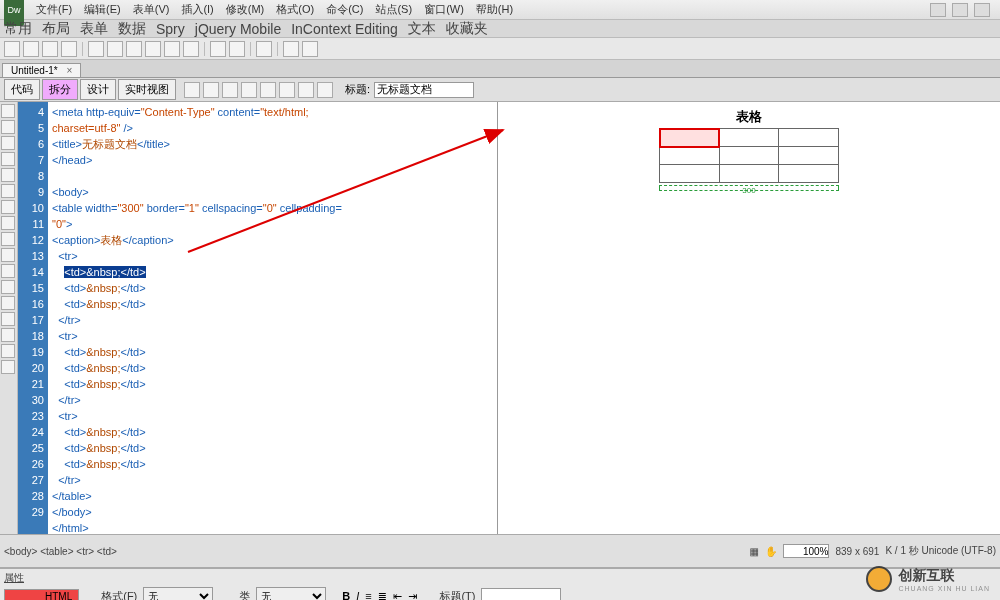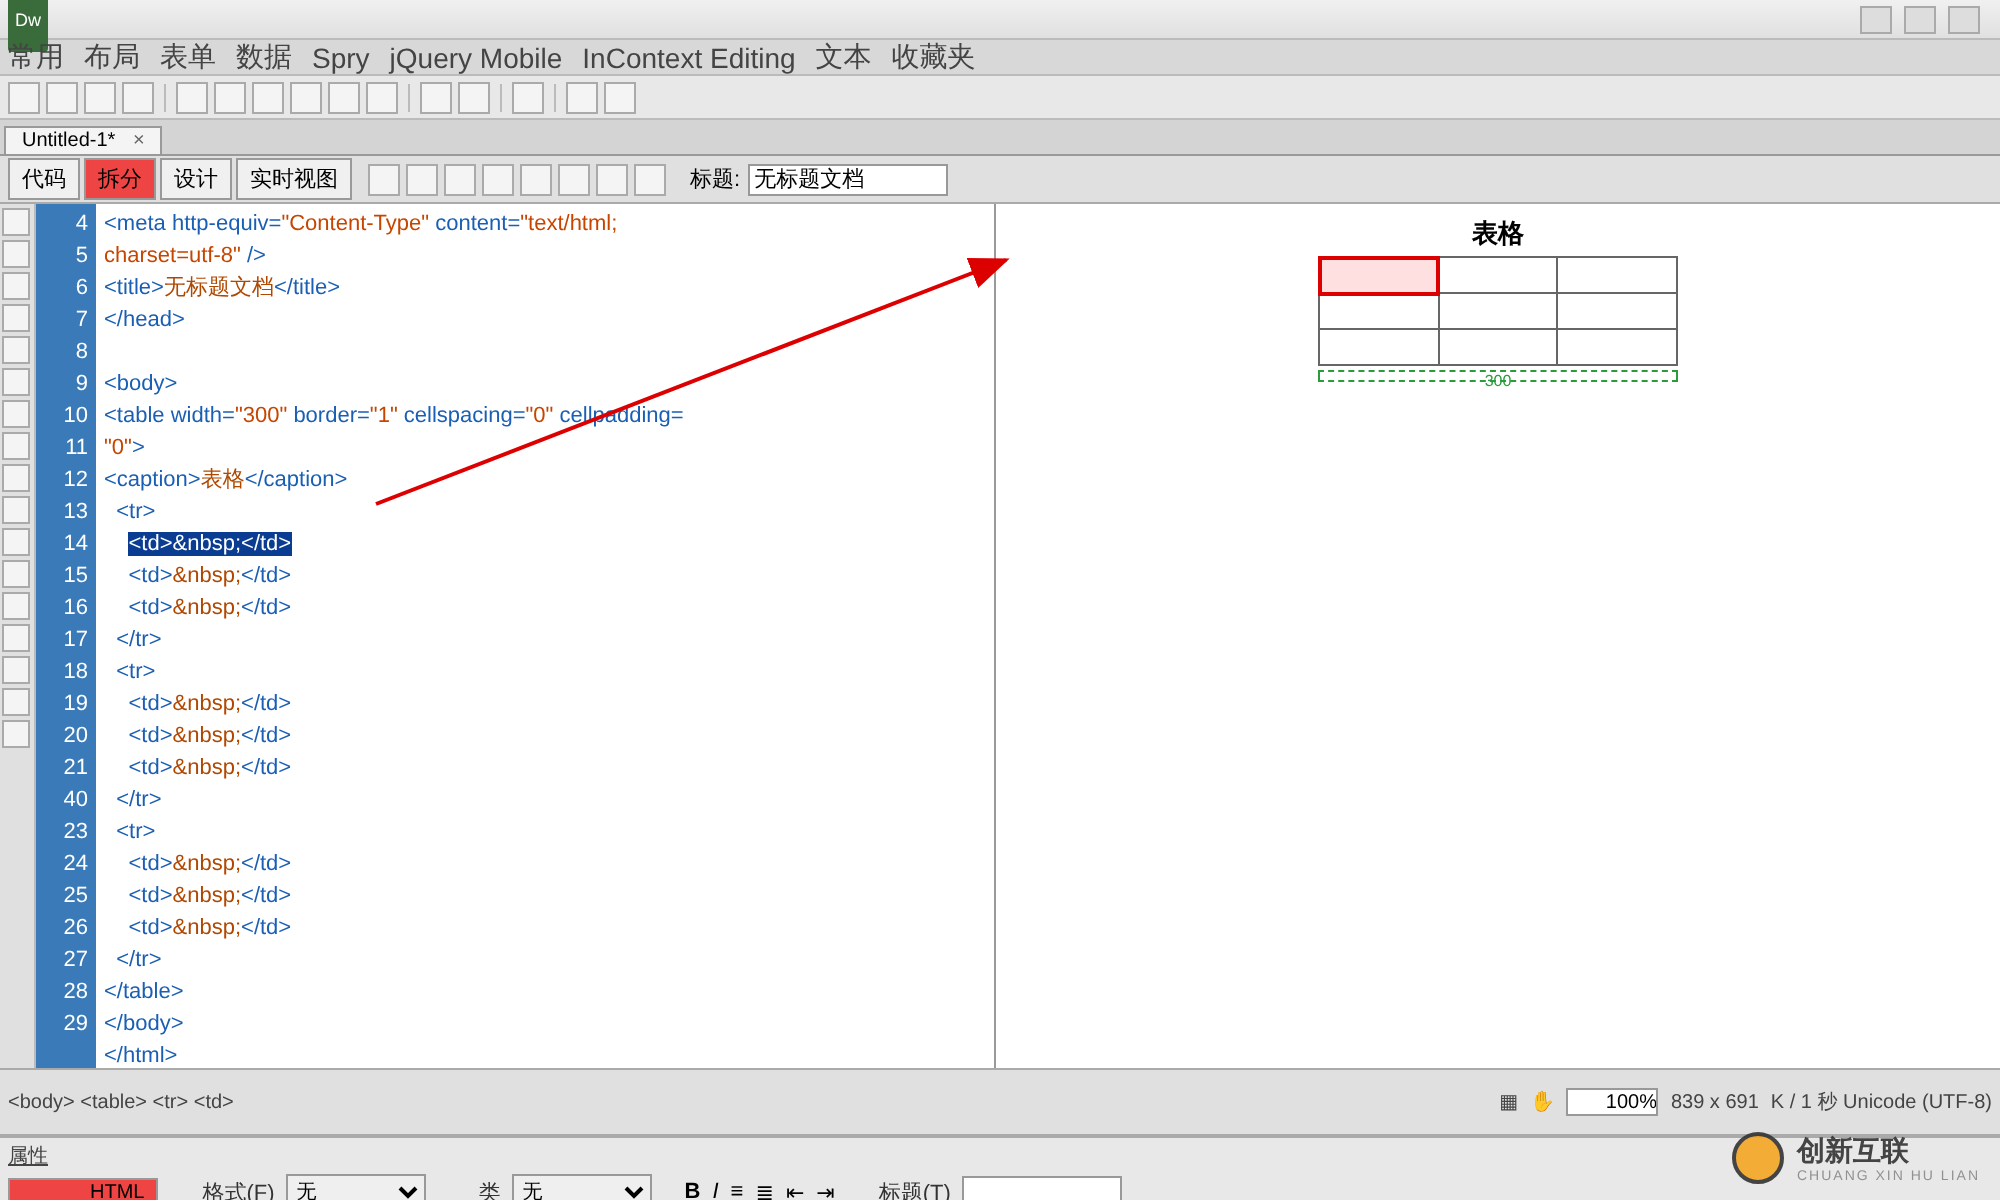--- a/index.html
+++ b/index.html
@@ -16,21 +16,21 @@
 .toolbar { height: 22px; background: #e8e8e8; border-bottom: 1px solid #bbb; display: flex; align-items: center; padding: 0 4px; gap: 3px; }
 .toolbar .tbtn { width: 16px; height: 16px; border: 1px solid #aaa; background: #f4f4f4; }
 .toolbar .sep { width: 1px; height: 14px; background: #bbb; margin: 0 2px; }
 
 .tabbar { height: 18px; background: #d4d4d4; display: flex; align-items: flex-end; padding-left: 2px; border-bottom: 1px solid #999; }
 .tabbar .tab { background: #f4f4f4; border: 1px solid #999; border-bottom: none; padding: 1px 8px; font-size: 10px; position: relative; }
 .tabbar .tab .close { margin-left: 6px; color: #666; }
 
 .viewbar { height: 24px; background: #e0e0e0; border-bottom: 1px solid #aaa; display: flex; align-items: center; padding: 0 4px; gap: 2px; font-size: 11px; }
 .viewbar .vbtn { padding: 2px 6px; border: 1px solid #999; background: #f0f0f0; }
-.viewbar .vbtn.active { background: #ef4444; }
+.viewbar .vbtn.active { background: #f0abfc; }
 .viewbar .icon-row { display: flex; gap: 3px; margin-left: 6px; }
 .viewbar .icon-row span { width: 16px; height: 16px; border: 1px solid #aaa; background: #f4f4f4; }
 .viewbar .title-field { margin-left: 10px; display: flex; align-items: center; gap: 4px; }
 .viewbar .title-field input { width: 100px; height: 16px; border: 1px solid #999; font-size: 11px; padding: 0 2px; }
 
 .workspace { display: flex; height: 432px; }
 .left-tools { width: 18px; background: #e0e0e0; border-right: 1px solid #bbb; display: flex; flex-direction: column; gap: 2px; padding: 2px 1px; }
 .left-tools span { width: 14px; height: 14px; border: 1px solid #aaa; background: #f4f4f4; }
 
 .code-area { flex: 0 0 480px; display: flex; background: #fff; border-right: 1px solid #999; position: relative; }
@@ -72,20 +72,32 @@
 .watermark { position: absolute; right: 10px; bottom: 8px; display: flex; align-items: center; gap: 6px; opacity: .9; }
 .watermark .badge { width: 26px; height: 26px; border-radius: 50%; background: #f5a623; border: 2px solid #333; position: relative; }
 .watermark .txtbox { font-size: 14px; font-weight: bold; color: #333; }
 .watermark .sub { font-size: 7px; color: #888; letter-spacing: 1px; }
 </style>
 </head>
 <body>
 
 <div class="menubar">
   <div class="logo">Dw</div>
+  <div id="menu-items" style="display: flex;">
+      <span class="item">文件(F)</span>
+      <span class="item">编辑(E)</span>
+      <span class="item">表单(V)</span>
+      <span class="item">插入(I)</span>
+      <span class="item">修改(M)</span>
+      <span class="item">格式(O)</span>
+      <span class="item">命令(C)</span>
+      <span class="item">站点(S)</span>
+      <span class="item">窗口(W)</span>
+      <span class="item">帮助(H)</span>
+    </div>
   <div class="right-tools">
     <span></span>
     <span></span>
     <span></span>
   </div>
 </div>
 
 <div class="panelbar" id="panelbar">
     <span>常用</span>
     <span>布局</span>
@@ -184,21 +196,21 @@
         <div class="ln">12</div>
         <div class="ln">13</div>
         <div class="ln">14</div>
         <div class="ln">15</div>
         <div class="ln">16</div>
         <div class="ln">17</div>
         <div class="ln">18</div>
         <div class="ln">19</div>
         <div class="ln">20</div>
         <div class="ln">21</div>
-        <div class="ln">40</div>
+        <div class="ln">30</div>
         <div class="ln">23</div>
         <div class="ln">24</div>
         <div class="ln">25</div>
         <div class="ln">26</div>
         <div class="ln">27</div>
         <div class="ln">28</div>
         <div class="ln">29</div>
       </div>
     <div class="code" id="code"><div><span class="indent"></span><span class="tag">&lt;meta</span> <span class="attr">http-equiv=</span><span class="val">"Content-Type"</span> <span class="attr">content=</span><span class="val">"text/html;</span></div><div><span class="indent"></span><span class="val">charset=utf-8"</span> <span class="tag">/&gt;</span></div><div><span class="indent"></span><span class="tag">&lt;title&gt;</span><span class="txt">无标题文档</span><span class="tag">&lt;/title&gt;</span></div><div><span class="indent"></span><span class="tag">&lt;/head&gt;</span></div><div><span class="indent"></span> </div><div><span class="indent"></span><span class="tag">&lt;body&gt;</span></div><div><span class="indent"></span><span class="tag">&lt;table</span> <span class="attr">width=</span><span class="val">"300"</span> <span class="attr">border=</span><span class="val">"1"</span> <span class="attr">cellspacing=</span><span class="val">"0"</span> <span class="attr">cellpadding=</span></div><div><span class="indent"></span><span class="val">"0"</span><span class="tag">&gt;</span></div><div><span class="indent"></span><span class="tag">&lt;caption&gt;</span><span class="txt">表格</span><span class="tag">&lt;/caption&gt;</span></div><div><span class="indent">  </span><span class="tag">&lt;tr&gt;</span></div><div><span class="indent">    </span><span class="sel"><span class="tag">&lt;td&gt;</span><span class="ent">&amp;nbsp;</span><span class="tag">&lt;/td&gt;</span></span></div><div><span class="indent">    </span><span class="tag">&lt;td&gt;</span><span class="ent">&amp;nbsp;</span><span class="tag">&lt;/td&gt;</span></div><div><span class="indent">    </span><span class="tag">&lt;td&gt;</span><span class="ent">&amp;nbsp;</span><span class="tag">&lt;/td&gt;</span></div><div><span class="indent">  </span><span class="tag">&lt;/tr&gt;</span></div><div><span class="indent">  </span><span class="tag">&lt;tr&gt;</span></div><div><span class="indent">    </span><span class="tag">&lt;td&gt;</span><span class="ent">&amp;nbsp;</span><span class="tag">&lt;/td&gt;</span></div><div><span class="indent">    </span><span class="tag">&lt;td&gt;</span><span class="ent">&amp;nbsp;</span><span class="tag">&lt;/td&gt;</span></div><div><span class="indent">    </span><span class="tag">&lt;td&gt;</span><span class="ent">&amp;nbsp;</span><span class="tag">&lt;/td&gt;</span></div><div><span class="indent">  </span><span class="tag">&lt;/tr&gt;</span></div><div><span class="indent">  </span><span class="tag">&lt;tr&gt;</span></div><div><span class="indent">    </span><span class="tag">&lt;td&gt;</span><span class="ent">&amp;nbsp;</span><span class="tag">&lt;/td&gt;</span></div><div><span class="indent">    </span><span class="tag">&lt;td&gt;</span><span class="ent">&amp;nbsp;</span><span class="tag">&lt;/td&gt;</span></div><div><span class="indent">    </span><span class="tag">&lt;td&gt;</span><span class="ent">&amp;nbsp;</span><span class="tag">&lt;/td&gt;</span></div><div><span class="indent">  </span><span class="tag">&lt;/tr&gt;</span></div><div><span class="indent"></span><span class="tag">&lt;/table&gt;</span></div><div><span class="indent"></span><span class="tag">&lt;/body&gt;</span></div><div><span class="indent"></span><span class="tag">&lt;/html&gt;</span></div></div>
   </div>

